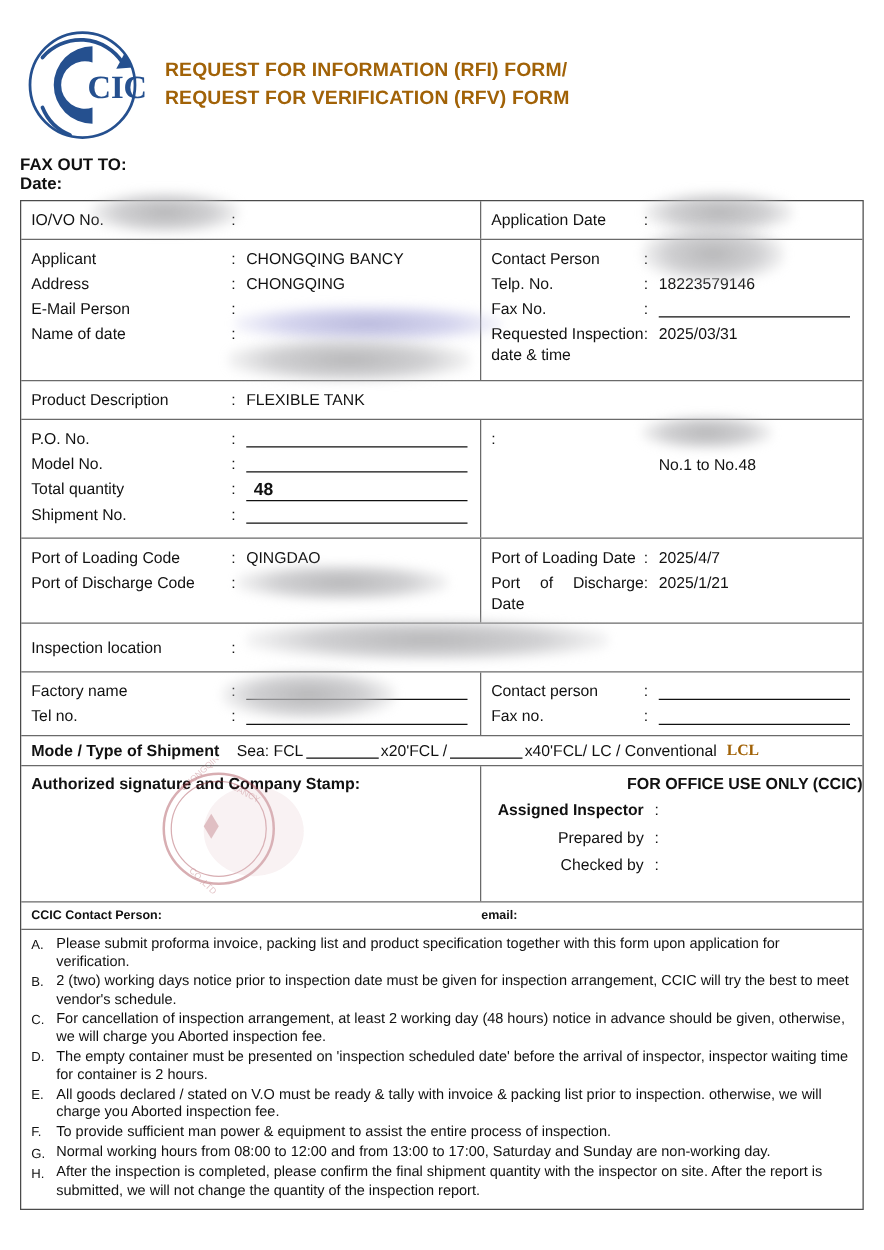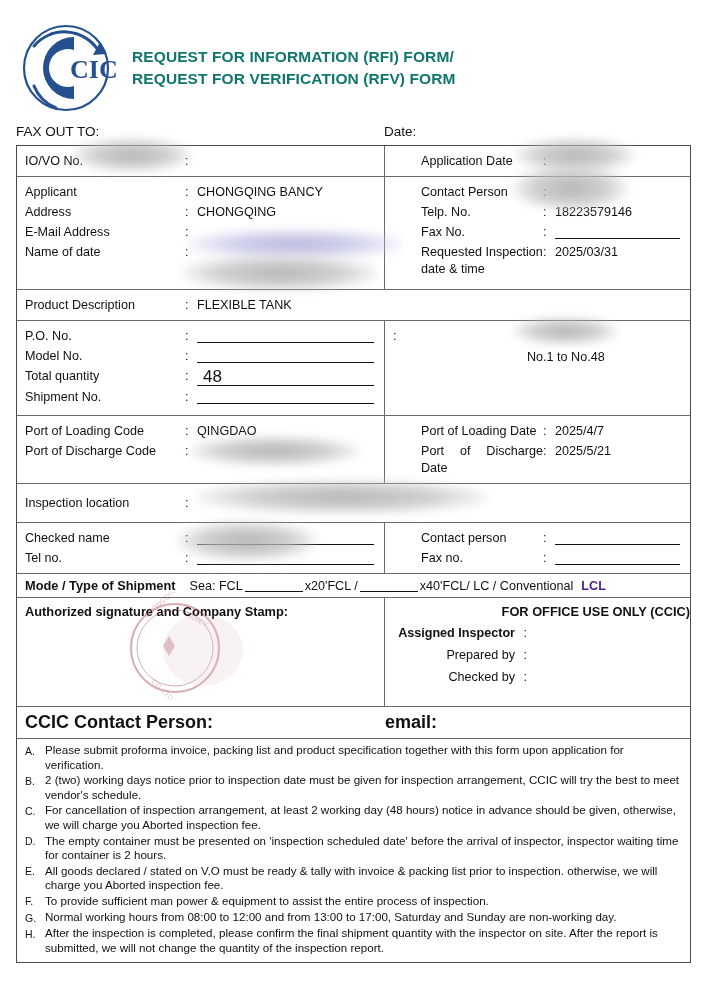--- a/index.html
+++ b/index.html
@@ -13,24 +13,24 @@
   }
   .page{position:relative;width:707px;height:1000px;box-sizing:border-box;}
 
   
   .header{display:flex;align-items:flex-start;padding:24px 0 0 16px;}
   .logo{width:100px;height:92px;flex:0 0 100px;position:relative;}
   .logo svg{display:block;}
   .titles{margin-left:16px;padding-top:22px;}
   .titles div{
     font-size:15.5px;font-weight:bold;letter-spacing:.1px;line-height:1.45;
-    color:#0f766e;
+    color:#a16207;
   }
 
-  .faxline{display:flex;padding:8px 16px 6px 16px;font-weight:normal;font-size:13.5px;}
+  .faxline{display:flex;padding:8px 16px 6px 16px;font-weight:bold;font-size:13.5px;flex-direction:column;}
   .faxline .c1{width:368px;}
   .faxline .c2{flex:1;}
 
   
   .tbl{
     margin:0 16px;
     border:1.4px solid #4b4b4b;
     border-collapse:collapse;
     width:675px;
     box-sizing:border-box;
@@ -38,27 +38,27 @@
   .row{display:flex;border-bottom:1.1px solid #6a6a6a;}
   .row.nb{border-bottom:none;}
   .cell{box-sizing:border-box;padding:5px 0 5px 8px;position:relative;}
   .cL{width:368px;border-right:1.1px solid #6a6a6a;}
   .cR{flex:1;}
   .full{width:100%;}
 
   .fld{display:flex;align-items:flex-start;line-height:17px;min-height:17px;padding:1.5px 0;}
   .lab{font-size:12.6px;color:#111;flex:0 0 auto;}
   .cL .lab{width:160px;}
-  .cR .lab{width:122px;margin-left:28px;}
+  .cR .lab{width:122px;}
   .colon{width:12px;flex:0 0 12px;font-size:12.6px;}
   .val{font-size:12.6px;flex:1;padding-right:8px;white-space:nowrap;}
 
   .vwrap{flex:1;padding-right:10px;}
   .line{border-bottom:1.2px solid #111;height:14px;display:block;}
-  .uval{border-bottom:1.2px solid #111;display:block;font-size:17px;padding-left:6px;}
+  .uval{border-bottom:1.2px solid #111;display:block;font-size:14px;padding-left:6px;font-weight:bold;}
 
   
   .redact{
     position:absolute;border-radius:22px;pointer-events:none;
     background:radial-gradient(ellipse at center, rgba(170,170,172,.85) 0%, rgba(190,190,193,.72) 45%, rgba(255,255,255,0) 78%);
     filter:blur(4px);
   }
   .redact.blue{
     background:radial-gradient(ellipse at center, rgba(176,176,216,.9) 0%, rgba(198,198,232,.75) 45%, rgba(255,255,255,0) 78%);
   }
@@ -72,21 +72,21 @@
   
   .sigL{width:368px;border-right:1.1px solid #6a6a6a;box-sizing:border-box;padding:6px 0 6px 8px;position:relative;height:108px;}
   .sigR{flex:1;box-sizing:border-box;padding:6px 0 6px 8px;text-align:right;}
   .sigtitle{font-weight:bold;font-size:12.8px;}
   .offrow{display:flex;font-size:12.6px;line-height:16px;margin-top:6px;}
   .offrow .lab{width:122px;}
 
   .stamp{position:absolute;left:108px;top:-6px;width:128px;height:112px;pointer-events:none;opacity:.55;}
 
   
-  .contactrow{display:flex;padding:5px 8px;font-weight:bold;font-size:18px;}
+  .contactrow{display:flex;padding:5px 8px;font-weight:bold;font-size:10px;}
   .contactrow .c1{width:360px;}
 
   
   .notes{padding:4px 8px 6px 8px;}
   .note{display:flex;font-size:11.6px;line-height:14.6px;margin-bottom:1px;}
   .note .mk{flex:0 0 20px;font-size:10.5px;padding-top:.5px;}
   .note .tx{flex:1;}
 </style>
 </head>
 <body>
@@ -147,21 +147,21 @@
           <span class="lab">Applicant</span>
           <span class="colon">:</span>
           <span class="val"><span class="ul">CHONGQING BANCY</span></span>
         </div>
         <div class="fld">
           <span class="lab">Address</span>
           <span class="colon">:</span>
           <span class="val"><span class="ul">CHONGQING</span></span>
         </div>
         <div class="fld">
-          <span class="lab">E-Mail Address</span>
+          <span class="lab">E-Mail Person</span>
           <span class="colon">:</span>
           <span class="val"></span>
         </div>
         <div class="fld">
           <span class="lab">Name of date</span>
           <span class="colon">:</span>
           <span class="val"></span>
         </div>
       </div>
 
@@ -259,41 +259,41 @@
       </div>
       <div class="cell cR">
         <div class="fld">
           <span class="lab">Port of Loading Date</span>
           <span class="colon">:</span>
           <span class="val">2025/4/7</span>
         </div>
         <div class="fld">
           <span class="lab" style="white-space:normal;text-align:justify;">Port of Discharge Date</span>
           <span class="colon">:</span>
-          <span class="val" style="align-self:flex-start;">2025/5/21</span>
+          <span class="val" style="align-self:flex-start;">2025/1/21</span>
         </div>
       </div>
     </div>
 
     <div class="row">
       <div class="cell full" style="padding-top:9px;padding-bottom:9px;">
         <div class="redact" style="left:180px;top:-4px;width:290px;height:34px;"></div>
         <div class="fld">
           <span class="lab" style="width:160px;">Inspection location</span>
           <span class="colon">:</span>
           <span class="val"></span>
         </div>
       </div>
     </div>
 
     <div class="row">
       <div class="cell cL">
         <div class="redact" style="left:160px;top:-2px;width:140px;height:40px;"></div>
         <div class="fld">
-          <span class="lab">Checked name</span>
+          <span class="lab">Factory name</span>
           <span class="colon">:</span>
           <span class="vwrap">
               <span class="line"></span>
             </span>
         </div>
         <div class="fld">
           <span class="lab">Tel no.</span>
           <span class="colon">:</span>
           <span class="vwrap">
               <span class="line"></span>
@@ -321,21 +321,21 @@
     <div class="row">
       <div class="moderow full">
         <b>Mode / Type of Shipment</b>
         <span style="width:14px;"></span>
         <span>Sea: FCL</span>
         <span class="blank"></span>
         <span>x20'FCL /</span>
         <span class="blank"></span>
         <span>x40'FCL/ LC / Conventional</span>
         <span style="width:8px;"></span>
-        <span class="lcl" style="color:#4c1d95;">LCL</span>
+        <span class="lcl" style="color:#a16207;font-family:Liberation Serif, serif;">LCL</span>
       </div>
     </div>
 
     <div class="row">
       <div class="sigL">
         <div class="sigtitle">Authorized signature and Company Stamp:</div>
         <svg class="stamp" viewBox="0 0 128 112" aria-hidden="true">
           <g fill="none" stroke="#a03a45" stroke-width="2" opacity=".75">
             <circle cx="50" cy="56" r="44"></circle>
             <circle cx="50" cy="56" r="38" stroke-width="1"></circle>

